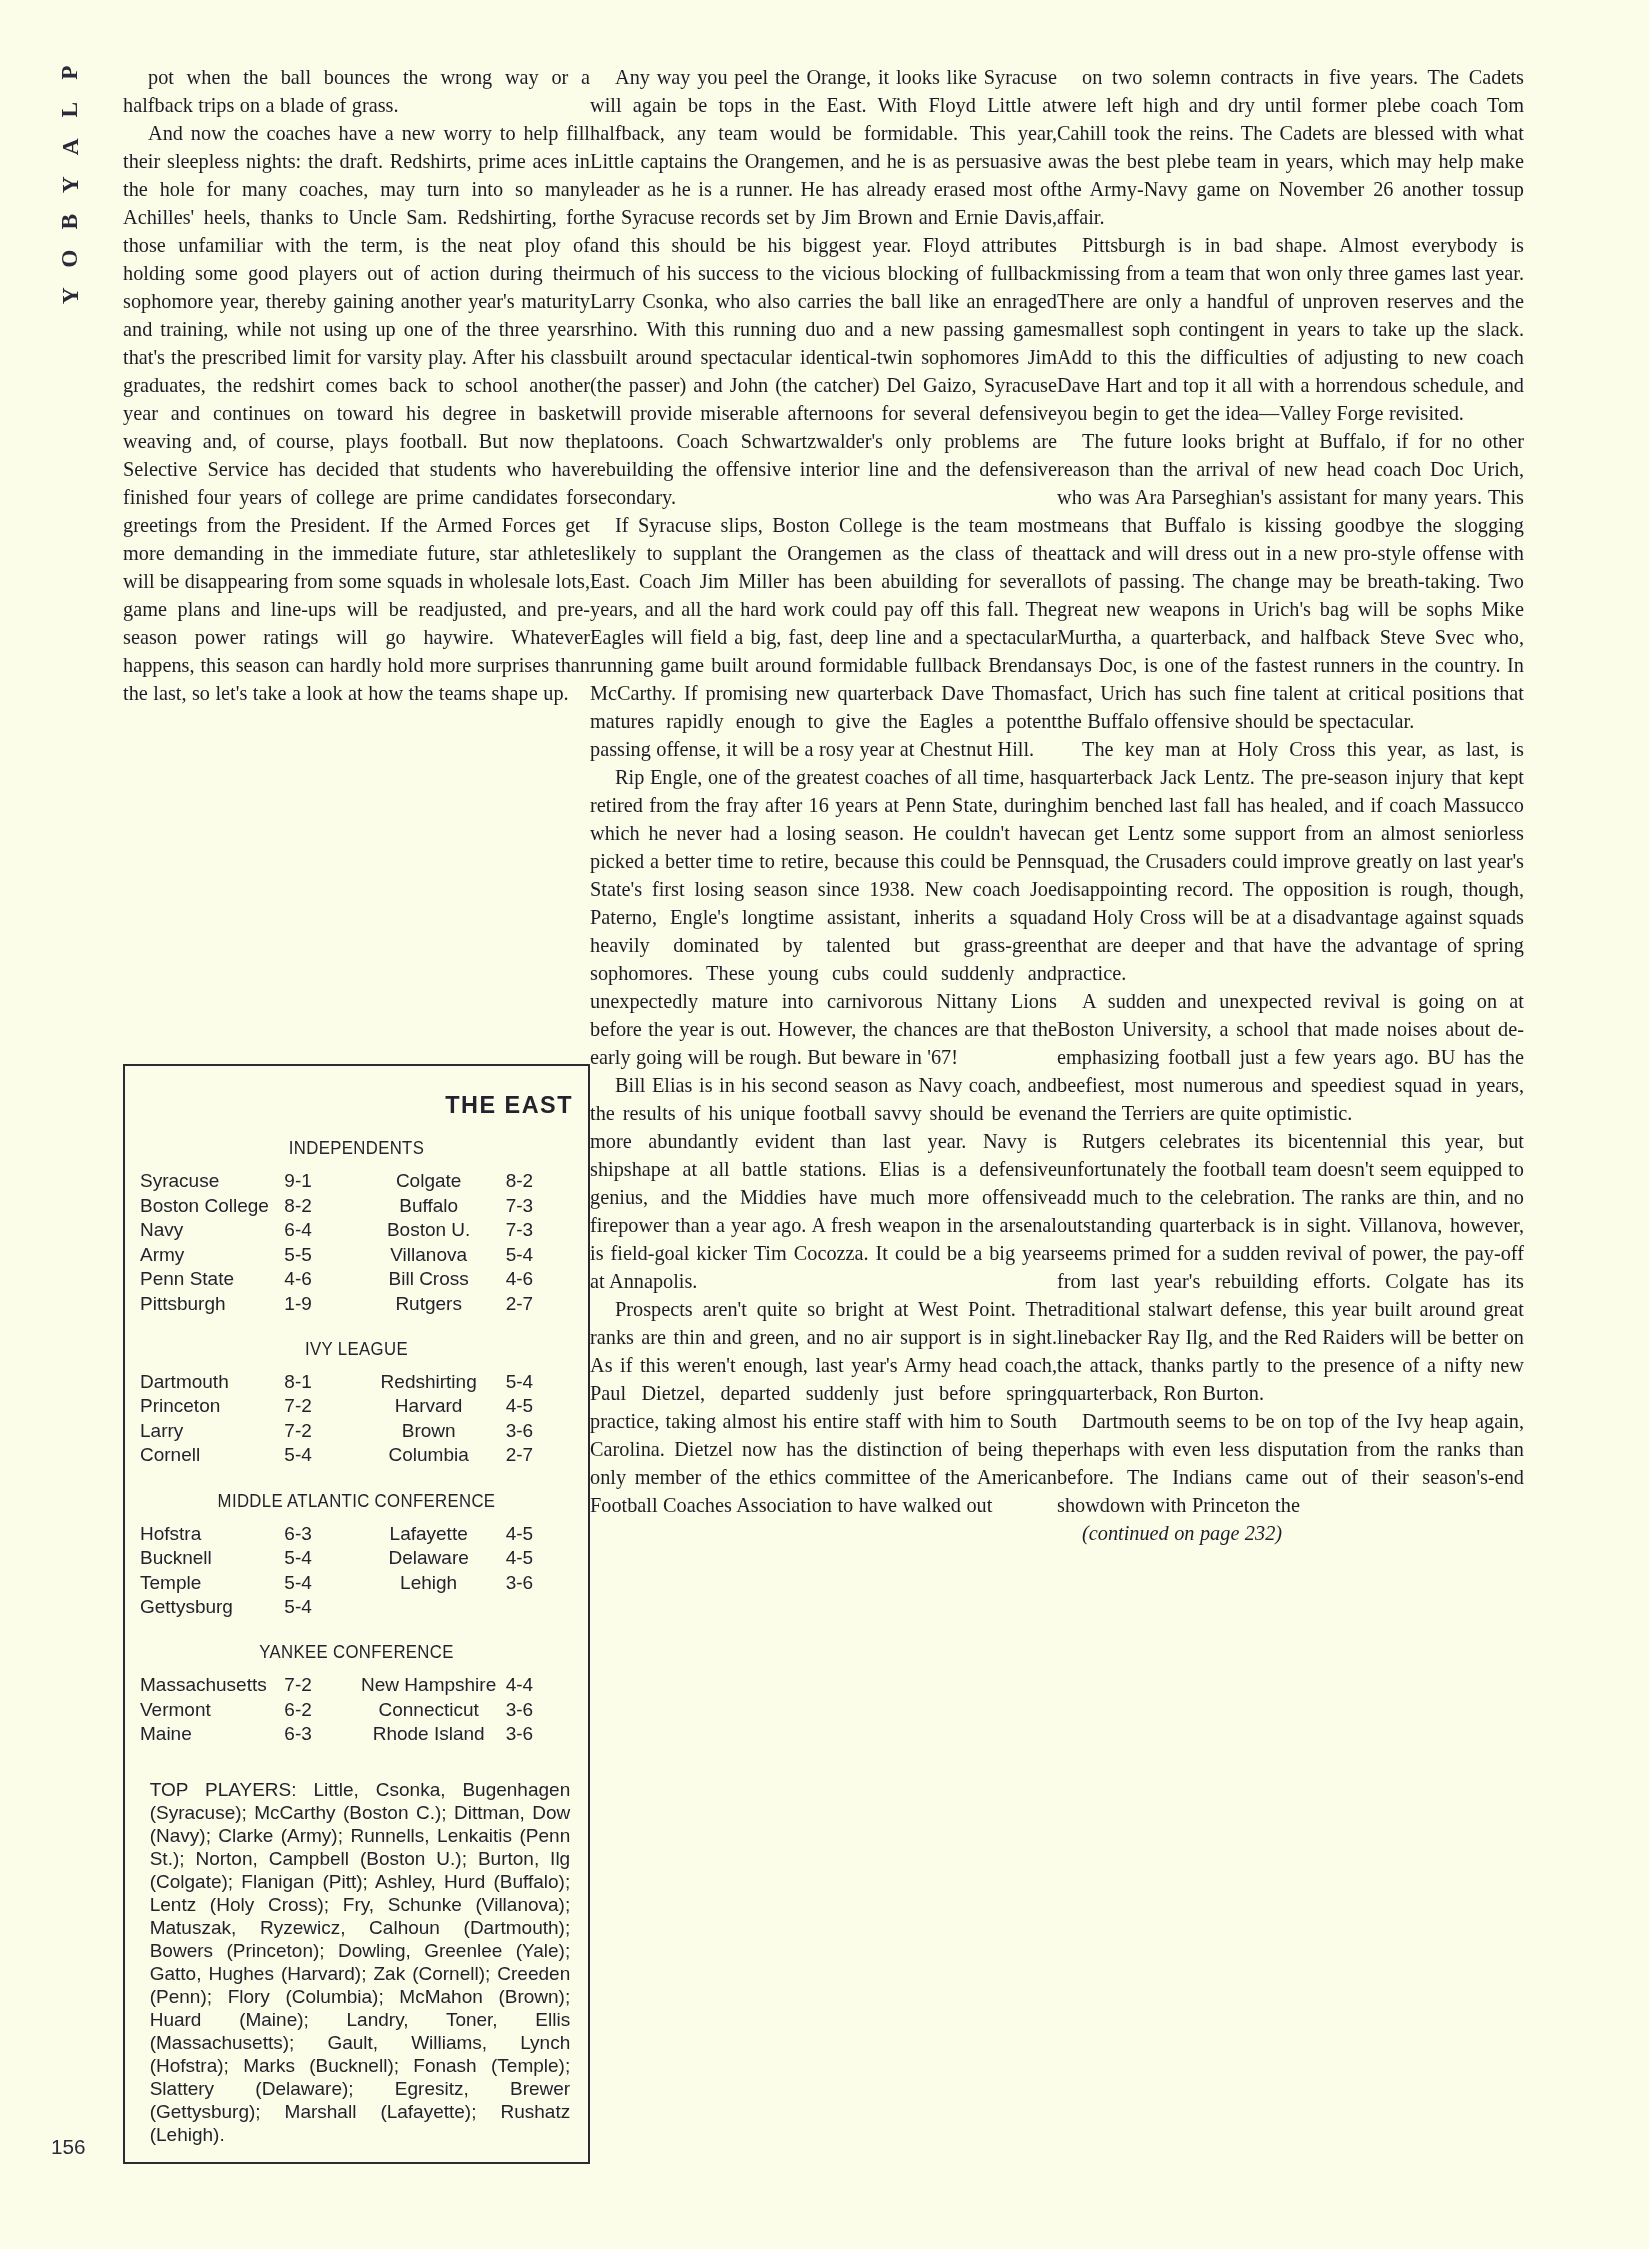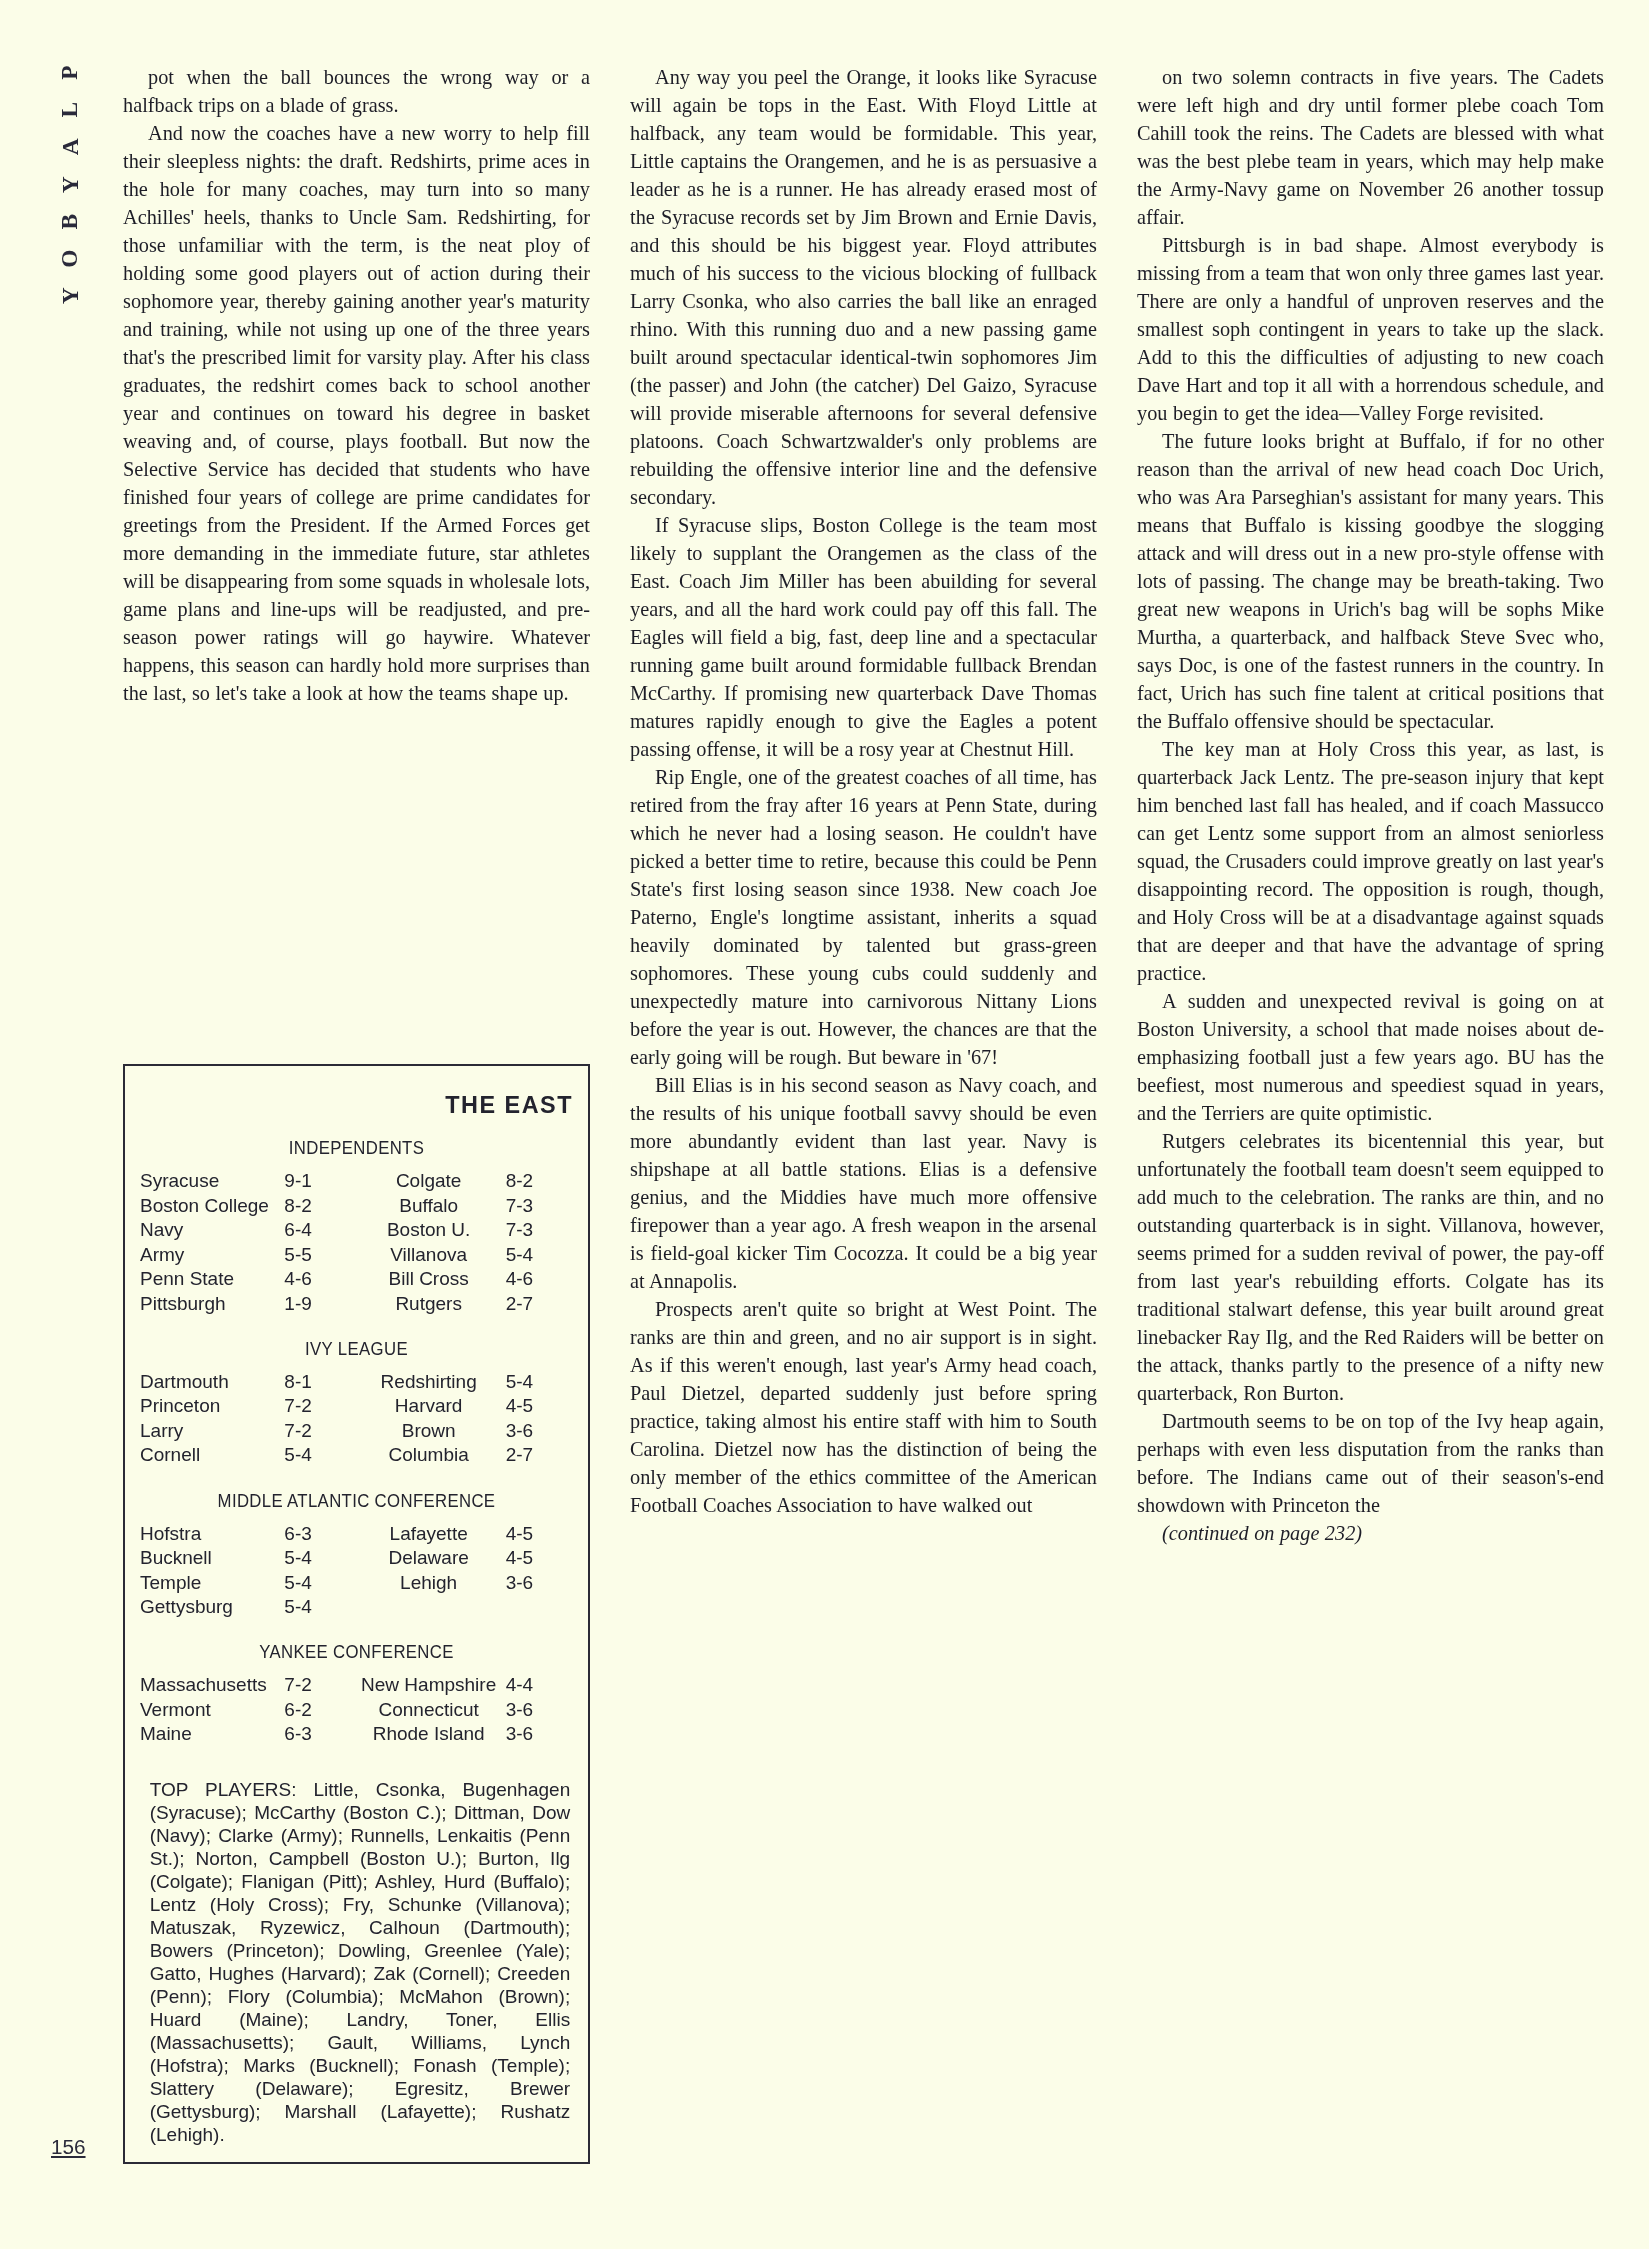--- a/index.html
+++ b/index.html
@@ -42,32 +42,30 @@
   }
 
   
   .folio {
     position: absolute;
     left: 51px;
     top: 2135px;
     font-size: 20.7px;
     color: #2a2a3a;
     font-family: "Liberation Sans", "DejaVu Sans", sans-serif;
-    text-decoration: underline;
   }
 
   
   .columns {
     position: absolute;
     left: 123px;
     top: 63px;
     width: 1481px;
     height: 2096px;
     display: flex;
-    gap: 40px;
   }
   .col {
     width: 467px;
     position: relative;
   }
   .col p {
     margin: 0;
     text-align: justify;
     text-justify: inter-word;
     font-size: 20.3px;

